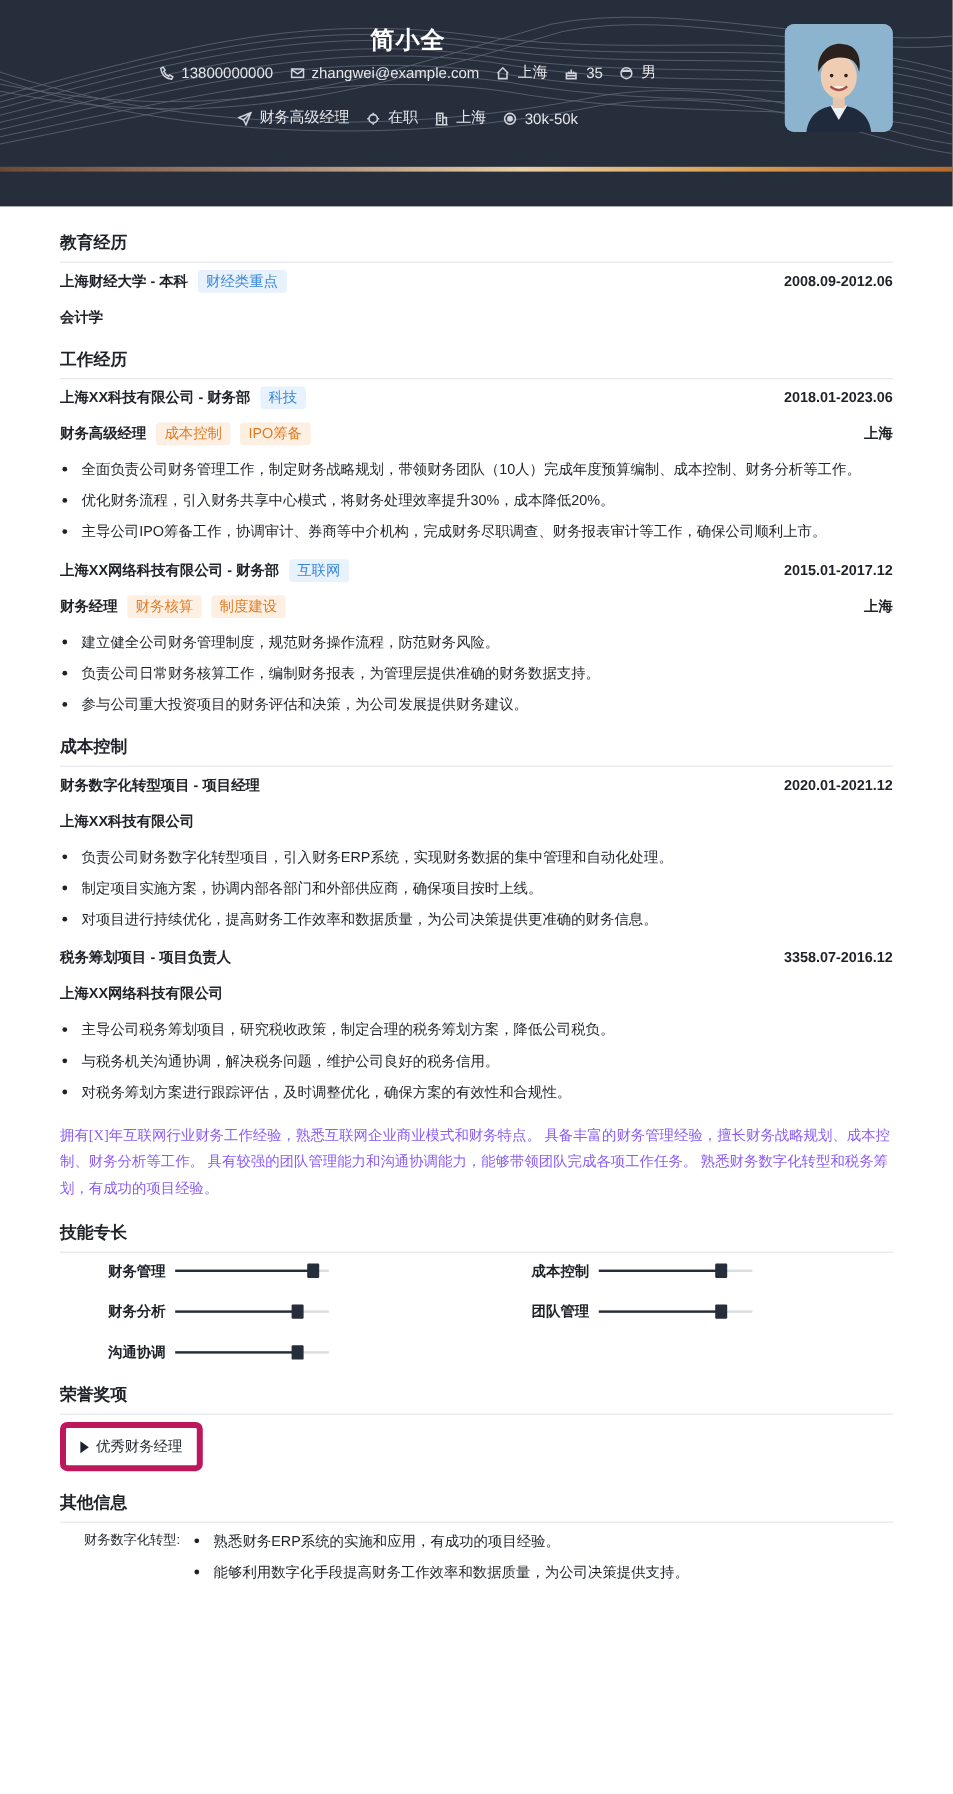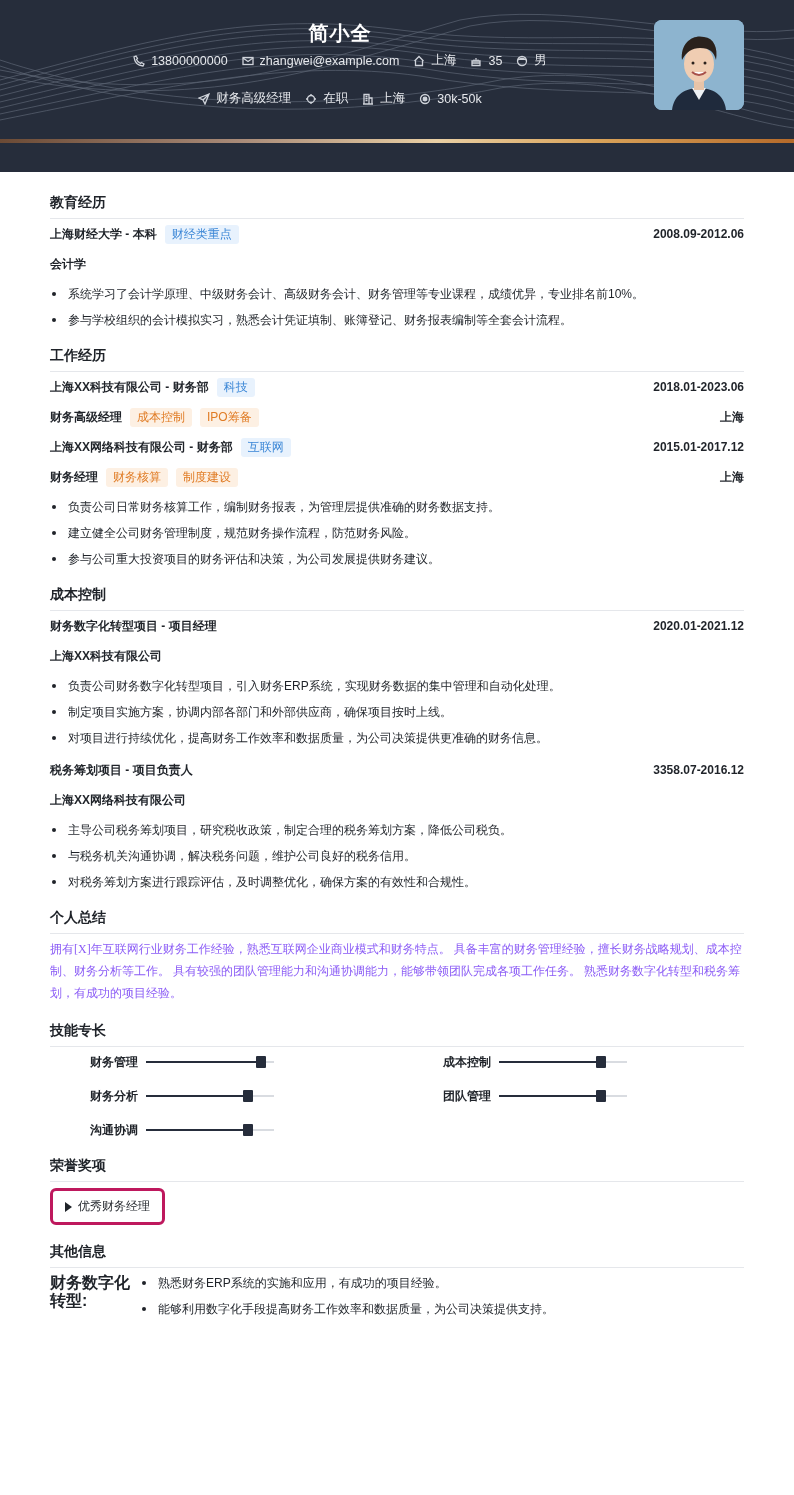--- a/index.html
+++ b/index.html
@@ -51,27 +51,27 @@
   .summary { font-size: 12px; line-height: 22px; color: #8b5cf6; margin-top: -2px; font-family: Liberation Serif, serif; }
 
   .skills { display: grid; grid-template-columns: 353px 341px; row-gap: 16px; margin-left: 40px; }
   .skill { display: flex; align-items: center; height: 18px; }
   .skill-label { width: 56px; font-weight: bold; font-size: 12px; }
   .skill-track { position: relative; width: 128px; height: 2px; background: #d9dce1; }
   .skill-fill { position: absolute; left: 0; top: 0; height: 2px; background: #262d3b; }
   .skill-knob { position: absolute; top: -5px; width: 10px; height: 12px; background: #262d3b; border-radius: 1px; margin-left: -5px; }
 
   .award-btn {
-    display: inline-flex; align-items: center; gap: 6px; border: 3px solid #be185d; border-radius: 6px;
+    display: inline-flex; align-items: center; gap: 6px; border: 5px solid #be185d; border-radius: 6px;
     padding: 7px 12px; font-size: 12px; background: #fff; color: #1f2329;
   }
   .award-btn .tri { width: 0; height: 0; border-left: 7px solid #1f2329; border-top: 5px solid transparent; border-bottom: 5px solid transparent; }
 
   .other-row { display: flex; }
-  .other-label { width: 90px; font-weight: bold; font-size: 16px; line-height: 18px; }
+  .other-label { width: 90px; font-weight: normal; font-size: 11px; line-height: 18px; margin-left: 20px; }
   .other-row ul.bullets { flex: 1; }
 </style>
 </head>
 <body>
 
 <div class="header">
   <svg class="waves" viewBox="0 0 794 140" preserveAspectRatio="none">
     <g fill="none" stroke="#8a93a3" stroke-width="0.7" opacity="0.55">
       <path d="M0,80 C150,40 250,10 400,30 C550,50 650,20 794,60"></path>
       <path d="M0,85 C150,45 250,15 400,35 C550,55 650,28 794,66"></path>
@@ -176,63 +176,64 @@
   <div class="section">
     <div class="section-title">教育经历</div>
     <div class="row">
       <div class="row-left">
         <span>上海财经大学 - 本科</span>
         <span class="tag blue">财经类重点</span>
       </div>
       <div class="row-right">2008.09-2012.06</div>
     </div>
     <div class="sub">会计学</div>
-    <ul class="bullets">
-      <li>系统学习了会计学原理、中级财务会计、高级财务会计、财务管理等专业课程，成绩优异，专业排名前10%。</li>
-      <li>参与学校组织的会计模拟实习，熟悉会计凭证填制、账簿登记、财务报表编制等全套会计流程。</li>
-    </ul>
   </div>
 
   <div class="section">
     <div class="section-title">工作经历</div>
 
     <div class="row">
       <div class="row-left">
         <span>上海XX科技有限公司 - 财务部</span>
         <span class="tag blue">科技</span>
       </div>
       <div class="row-right">2018.01-2023.06</div>
     </div>
     <div class="row">
       <div class="row-left">
         <span>财务高级经理</span>
         <span class="tag orange">成本控制</span>
         <span class="tag orange">IPO筹备</span>
       </div>
       <div class="row-right">上海</div>
     </div>
+    <ul class="bullets">
+      <li>全面负责公司财务管理工作，制定财务战略规划，带领财务团队（10人）完成年度预算编制、成本控制、财务分析等工作。</li>
+      <li>优化财务流程，引入财务共享中心模式，将财务处理效率提升30%，成本降低20%。</li>
+      <li>主导公司IPO筹备工作，协调审计、券商等中介机构，完成财务尽职调查、财务报表审计等工作，确保公司顺利上市。</li>
+    </ul>
 
     <div class="row">
       <div class="row-left">
         <span>上海XX网络科技有限公司 - 财务部</span>
         <span class="tag blue">互联网</span>
       </div>
       <div class="row-right">2015.01-2017.12</div>
     </div>
     <div class="row">
       <div class="row-left">
         <span>财务经理</span>
         <span class="tag orange">财务核算</span>
         <span class="tag orange">制度建设</span>
       </div>
       <div class="row-right">上海</div>
     </div>
     <ul class="bullets">
+      <li>建立健全公司财务管理制度，规范财务操作流程，防范财务风险。</li>
       <li>负责公司日常财务核算工作，编制财务报表，为管理层提供准确的财务数据支持。</li>
-      <li>建立健全公司财务管理制度，规范财务操作流程，防范财务风险。</li>
       <li>参与公司重大投资项目的财务评估和决策，为公司发展提供财务建议。</li>
     </ul>
   </div>
 
   <div class="section">
     <div class="section-title">成本控制</div>
 
     <div class="row">
       <div class="row-left">
           <span>财务数字化转型项目 - 项目经理</span>
@@ -254,21 +255,20 @@
     </div>
     <div class="sub">上海XX网络科技有限公司</div>
     <ul class="bullets">
       <li>主导公司税务筹划项目，研究税收政策，制定合理的税务筹划方案，降低公司税负。</li>
       <li>与税务机关沟通协调，解决税务问题，维护公司良好的税务信用。</li>
       <li>对税务筹划方案进行跟踪评估，及时调整优化，确保方案的有效性和合规性。</li>
     </ul>
   </div>
 
   <div class="section">
-    <div class="section-title">个人总结</div>
     <p class="summary">拥有[X]年互联网行业财务工作经验，熟悉互联网企业商业模式和财务特点。 具备丰富的财务管理经验，擅长财务战略规划、成本控制、财务分析等工作。 具有较强的团队管理能力和沟通协调能力，能够带领团队完成各项工作任务。 熟悉财务数字化转型和税务筹划，有成功的项目经验。</p>
   </div>
 
   <div class="section">
     <div class="section-title">技能专长</div>
     <div class="skills" id="skills-grid">
       <div class="skill">
         <span class="skill-label">财务管理</span>
         <div class="skill-track">
             <div class="skill-fill" style="width: 90%;"></div>

